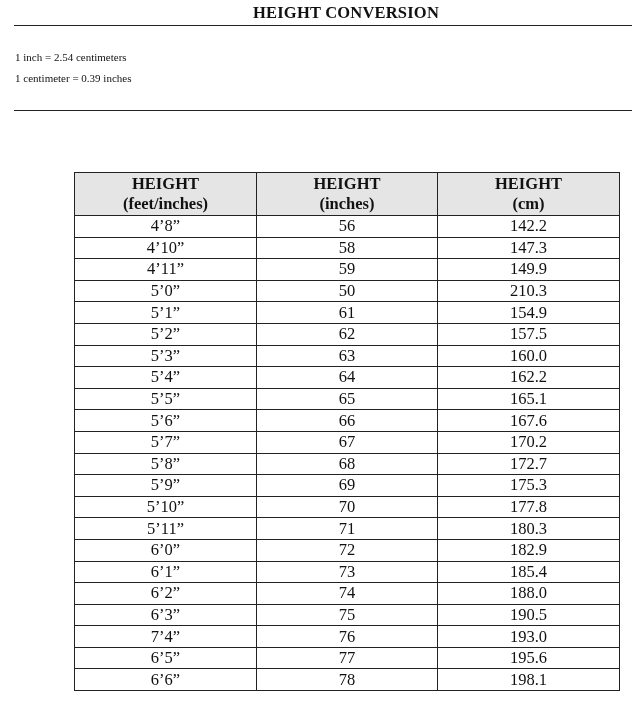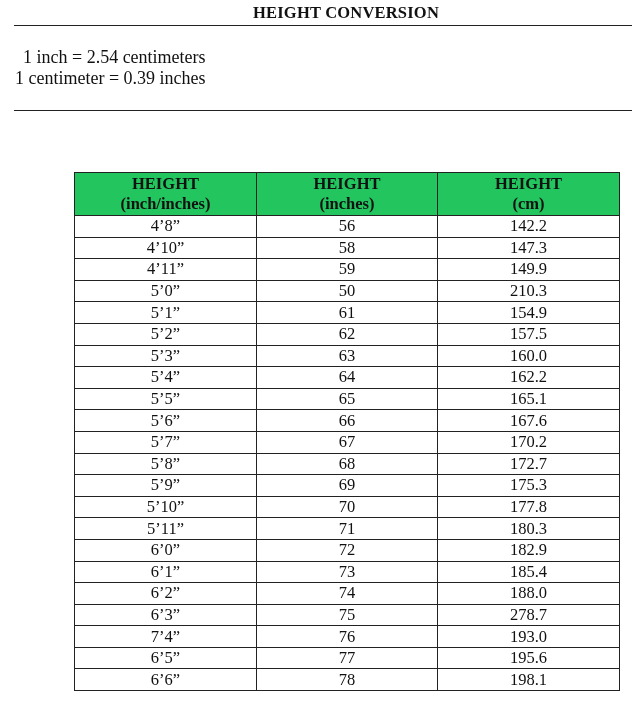--- a/index.html
+++ b/index.html
@@ -11,31 +11,31 @@
       position: absolute; top: 3px; left: 0; width: 692px;
       text-align: center; font-weight: bold; font-size: 16.5px; letter-spacing: 0.2px;
     }
     .rule {
       position: absolute; left: 14px; width: 618px; height: 0;
       border-top: 1.2px solid #222;
     }
     .rule.r1 { top: 25px; }
     .rule.r2 { top: 110px; }
     .notes {
-      position: absolute; top: 47px; left: 15px; font-size: 18px; line-height: 21px; text-align: right;
+      position: absolute; top: 47px; left: 15px; font-size: 11px; line-height: 21px;
     }
     table.conv {
       position: absolute; top: 172px; left: 74px; width: 545px;
       border-collapse: collapse; font-size: 16.5px; table-layout: fixed;
     }
     table.conv th, table.conv td {
       border: 1.2px solid #222; text-align: center; padding: 0;
     }
     table.conv th {
-      background: #22c55e; font-weight: bold; height: 42px; line-height: 20px;
+      background: #e5e5e5; font-weight: bold; height: 42px; line-height: 20px;
     }
     table.conv td { height: 20.6px; line-height: 20px; }
     col.c1 { width: 182px; }
     col.c2 { width: 181px; }
     col.c3 { width: 182px; }
   </style>
 </head>
 <body>
 
 <div class="title">HEIGHT CONVERSION</div>
@@ -50,21 +50,21 @@
 <table class="conv">
   <colgroup>
       <col class="c1">
       <col class="c2">
       <col class="c3">
     </colgroup>
   <thead>
     <tr>
       <th>
         <div>HEIGHT</div>
-        <div>(inch/inches)</div>
+        <div>(feet/inches)</div>
       </th>
       <th>
         <div>HEIGHT</div>
         <div>(inches)</div>
       </th>
       <th>
         <div>HEIGHT</div>
         <div>(cm)</div>
       </th>
     </tr>
@@ -156,21 +156,21 @@
         <td>185.4</td>
       </tr>
       <tr>
         <td>6’2”</td>
         <td>74</td>
         <td>188.0</td>
       </tr>
       <tr>
         <td>6’3”</td>
         <td>75</td>
-        <td>278.7</td>
+        <td>190.5</td>
       </tr>
       <tr>
         <td>7’4”</td>
         <td>76</td>
         <td>193.0</td>
       </tr>
       <tr>
         <td>6’5”</td>
         <td>77</td>
         <td>195.6</td>

